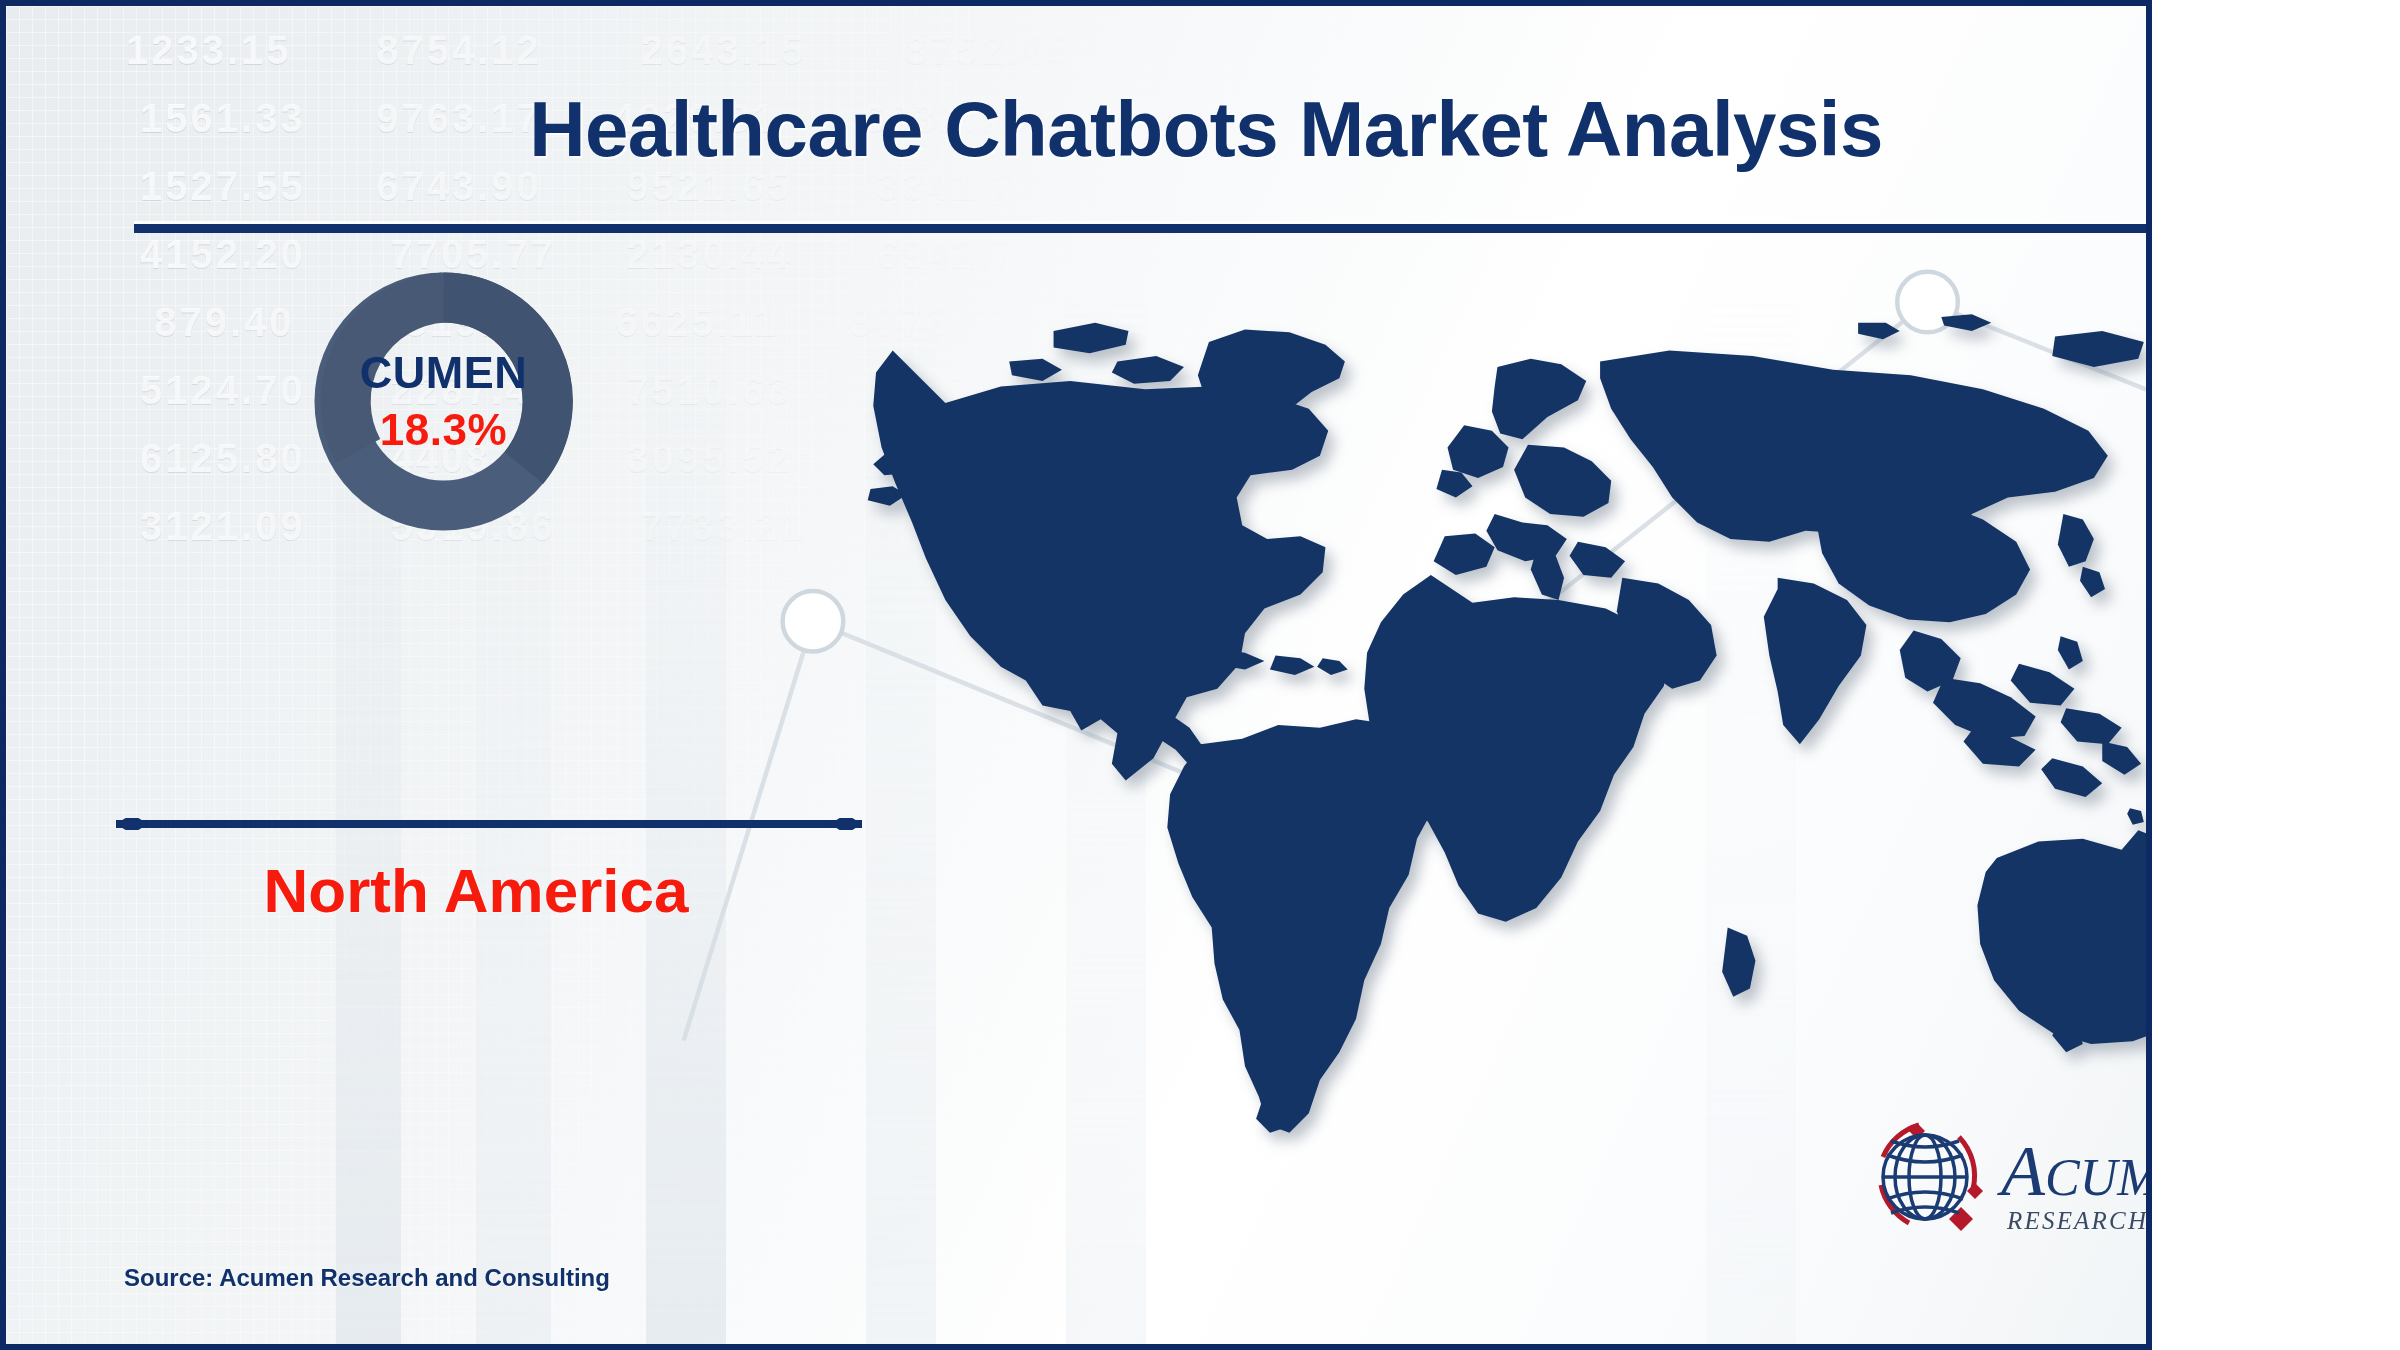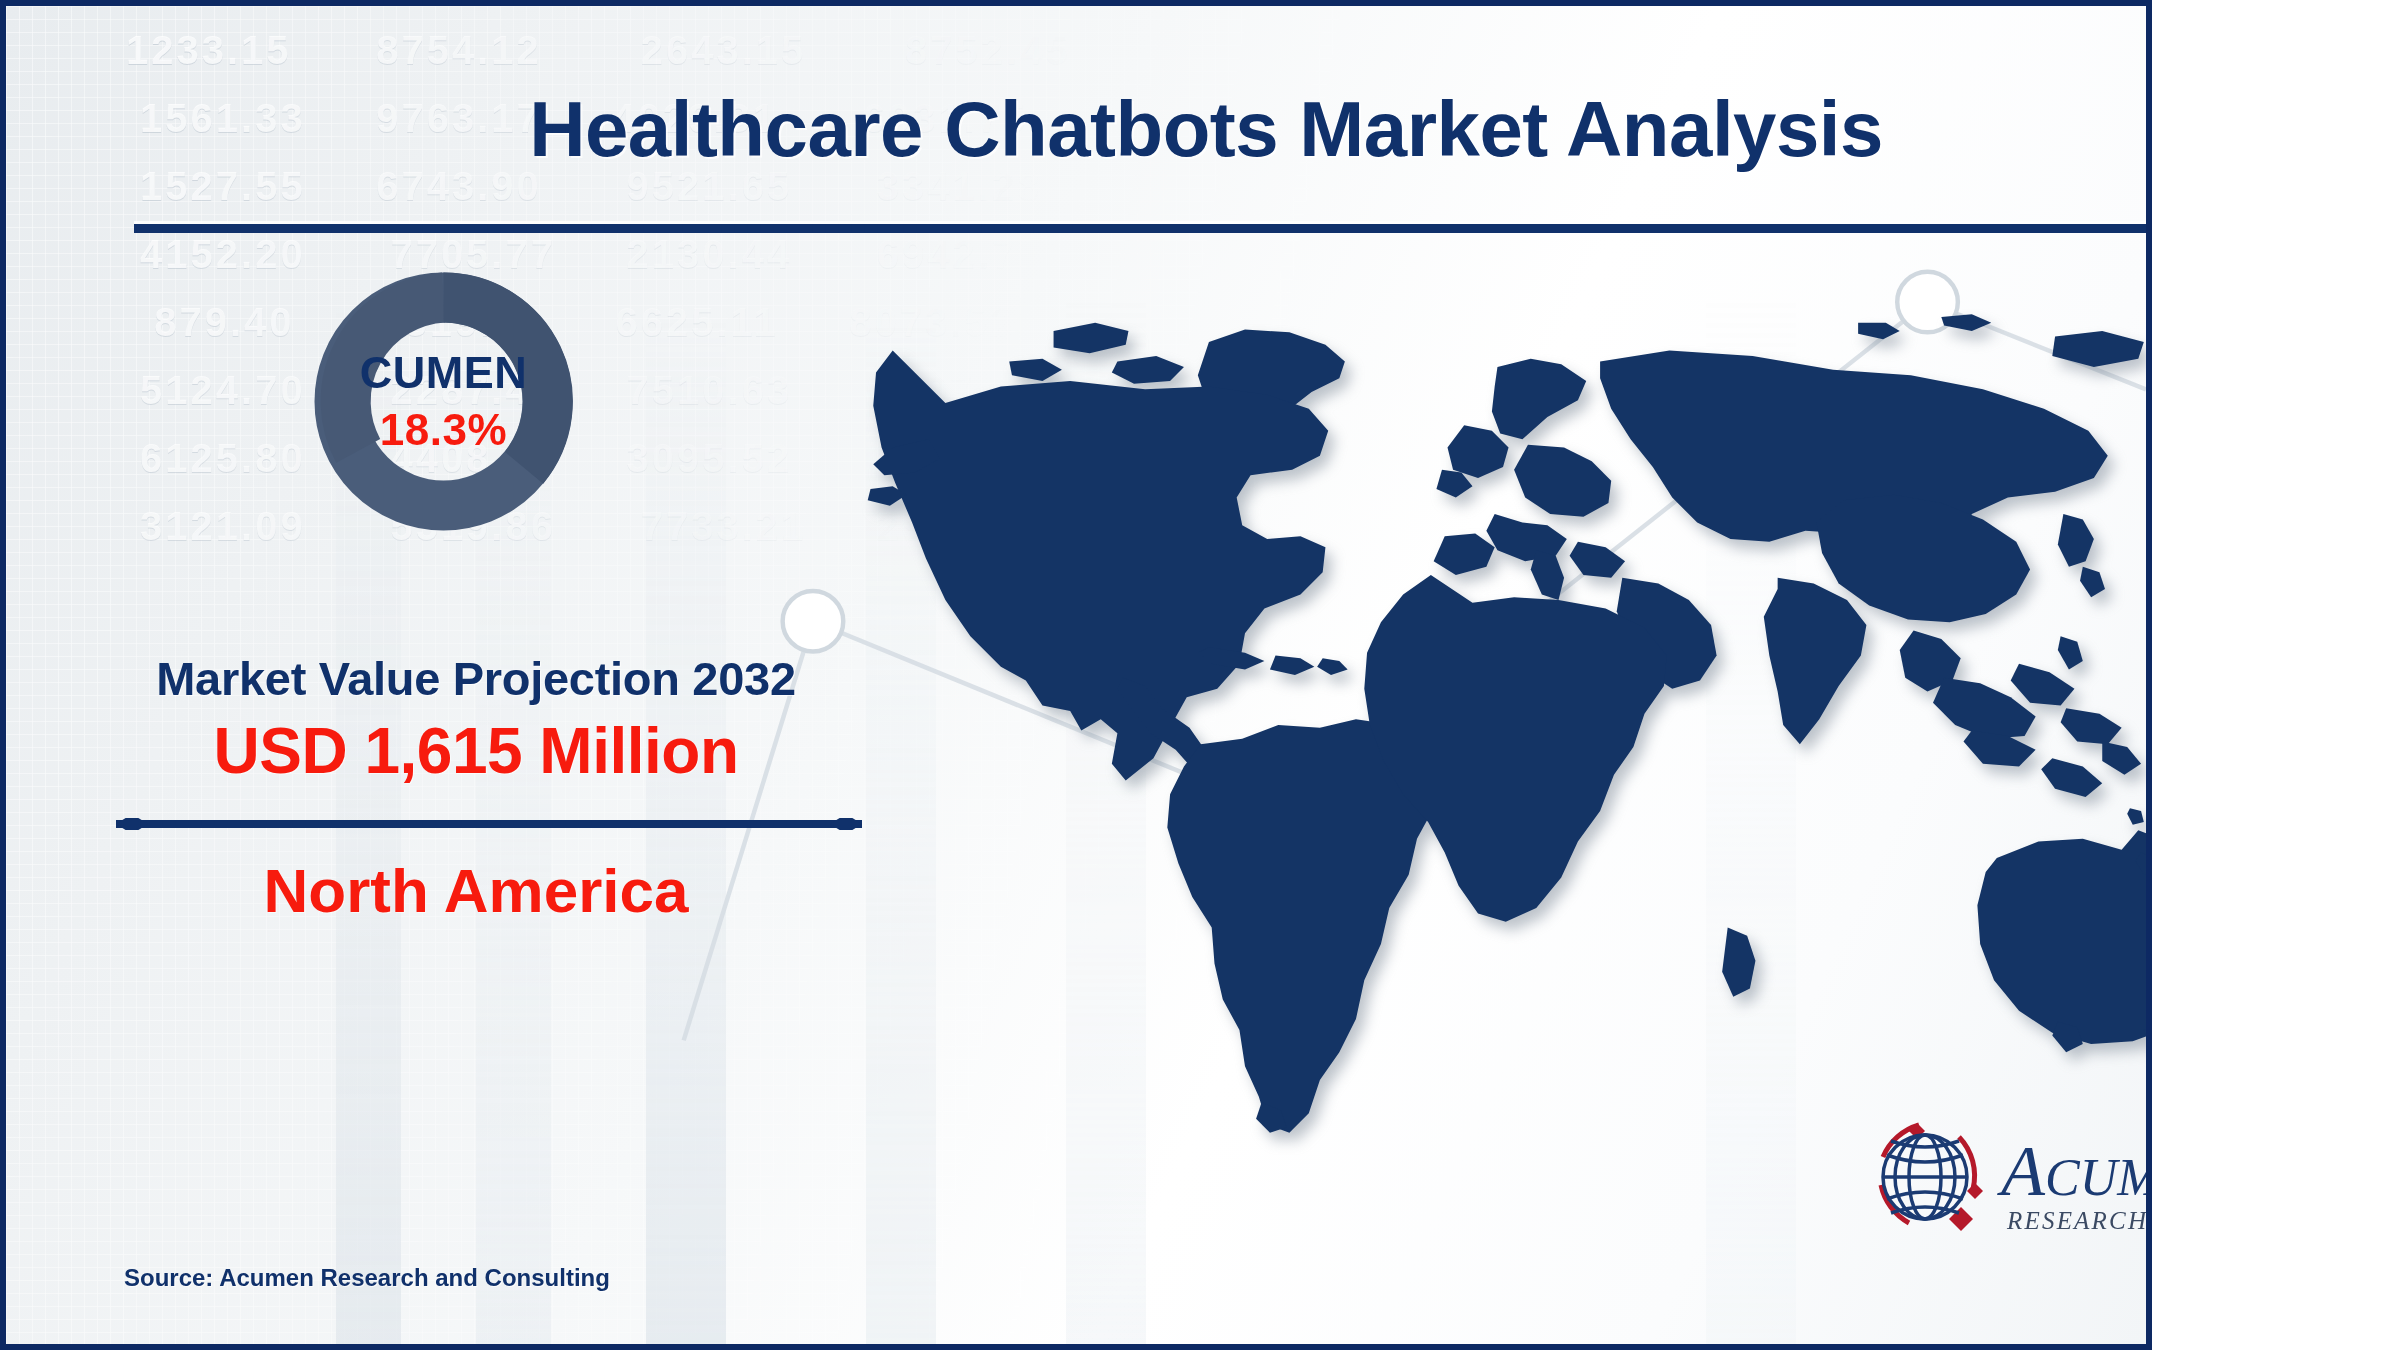--- a/index.html
+++ b/index.html
@@ -131,24 +131,20 @@
       <circle cx="137.5" cy="137.5" r="104" fill="none" stroke="#4a5d7a" stroke-width="50"></circle>
       <path d="M 137.5 33.5 A 104 104 0 0 0 52.2 186.8" fill="none" stroke="#475975" stroke-width="50"></path>
       <path d="M 137.5 33.5 A 104 104 0 0 1 218.0 203.8" fill="none" stroke="#405370" stroke-width="50"></path>
     </svg>
     <div class="donut-text">
       <div class="donut-label">CUMEN</div>
       <div class="donut-value">18.3%</div>
     </div>
   </div>
 
-  <div class="stat-block" id="block-market">
-    <div class="stat-caption">Market Value Projection 2032</div>
-    <div class="stat-value">USD 1,615 Million</div>
-  </div>
 
   <svg class="divider" viewBox="0 0 790 12" preserveAspectRatio="none">
     <rect x="22" y="2" width="746" height="8" fill="#10316b"></rect>
     <polygon points="22,6 38,-4 54,6 38,16" fill="#10316b"></polygon>
     <polygon points="768,6 752,-4 736,6 752,16" fill="#10316b"></polygon>
   </svg>
 
   <div class="stat-block" id="block-dominating">
     <div class="stat-value">North America</div>
   </div>

